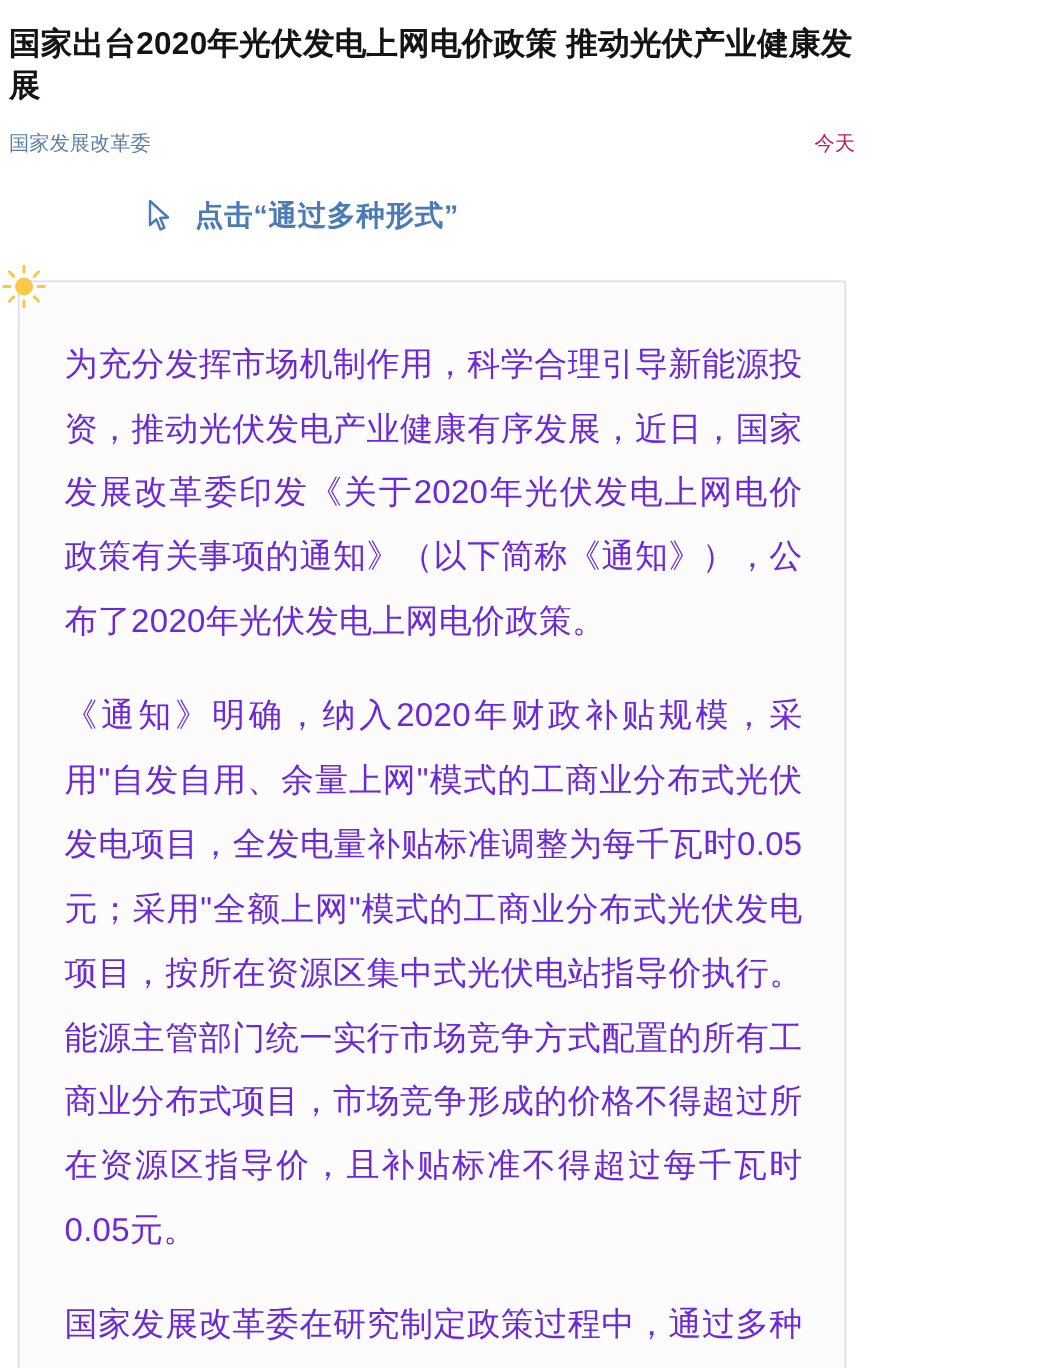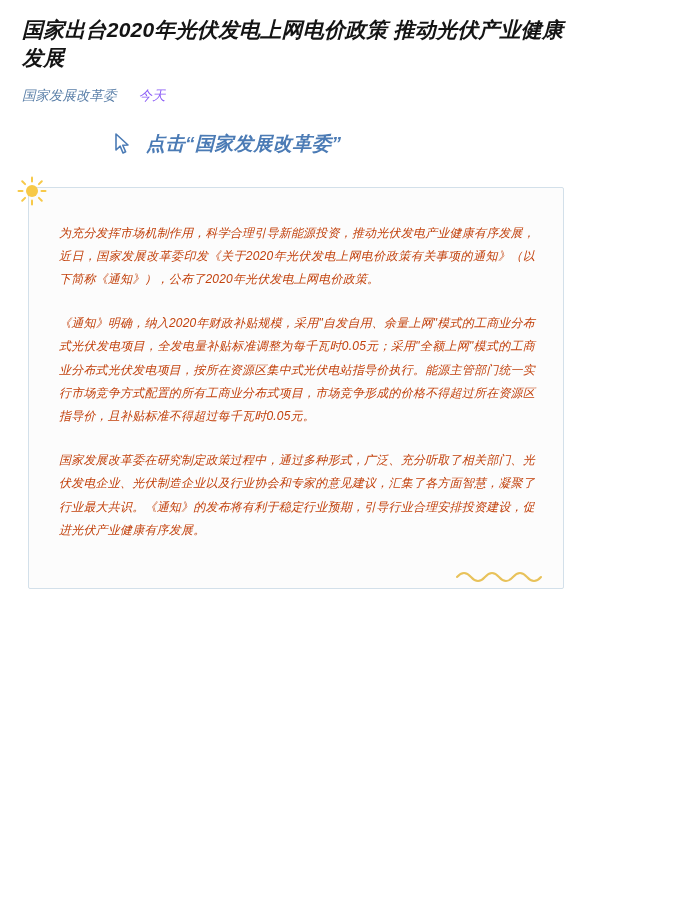--- a/index.html
+++ b/index.html
@@ -13,48 +13,48 @@
     height: 912px;
     font-family: "Liberation Sans", "DejaVu Sans", sans-serif;
     color: #1a1a1a;
     overflow: hidden;
     position: relative;
   }
 
   .page {
     width: 588px;
     height: 912px;
-    padding: 16px 18px 0 22px;
+    padding: 16px 18px 0 6px;
     position: relative;
-    font-style: italic;
   }
 
   
   .article-title {
     font-size: 21px;
     font-weight: bold;
     line-height: 1.35;
     color: #141414;
     letter-spacing: 0.2px;
     margin: 0 0 14px 0;
   }
 
   .meta-row {
     display: flex;
     align-items: center;
     gap: 22px;
     margin-bottom: 26px;
+    justify-content: space-between;
   }
   .meta-source {
     font-size: 13.5px;
     color: #5a7fa8;
   }
   .meta-date {
     font-size: 13.5px;
-    color: #8b5cf6;
+    color: #be185d;
   }
 
   
   .click-hint {
     display: flex;
     align-items: center;
     gap: 14px;
     margin: 0 0 30px 92px;
   }
   .cursor-icon {
@@ -91,23 +91,23 @@
 
   .wave-deco {
     position: absolute;
     right: 16px;
     bottom: 6px;
     width: 92px;
     height: 14px;
   }
 
   p.para {
-    font-size: 12px;
+    font-size: 22px;
     line-height: 1.95;
-    color: #c2410c;
+    color: #6d28d9;
     margin: 0 0 20px 0;
     text-align: justify;
     letter-spacing: 0.2px;
   }
   p.para:last-of-type { margin-bottom: 20px; }
 </style>
 </head>
 <body>
 
 <div class="page">
@@ -118,21 +118,21 @@
     <span class="meta-source">国家发展改革委</span>
     <span class="meta-date">今天</span>
   </div>
 
   <div class="click-hint">
     <span class="cursor-icon">
       <svg width="18" height="22" viewBox="0 0 18 22">
         <path d="M2 1 L2 17 L6.2 13.2 L9 20 L11.6 18.8 L8.8 12.3 L14 12 Z" fill="none" stroke="#4b7bb5" stroke-width="1.6" stroke-linejoin="round"></path>
       </svg>
     </span>
-    <span class="click-hint-text">点击“国家发展改革委”</span>
+    <span class="click-hint-text">点击“通过多种形式”</span>
   </div>
 
   <div class="body-card">
 
     <span class="sun-badge">
       <svg width="30" height="30" viewBox="0 0 30 30">
         <circle cx="15" cy="15" r="6" fill="#f7c948"></circle>
         <g stroke="#f7c948" stroke-width="2" stroke-linecap="round">
           <line x1="15" y1="1.5" x2="15" y2="5.5"></line>
           <line x1="15" y1="24.5" x2="15" y2="28.5"></line>

